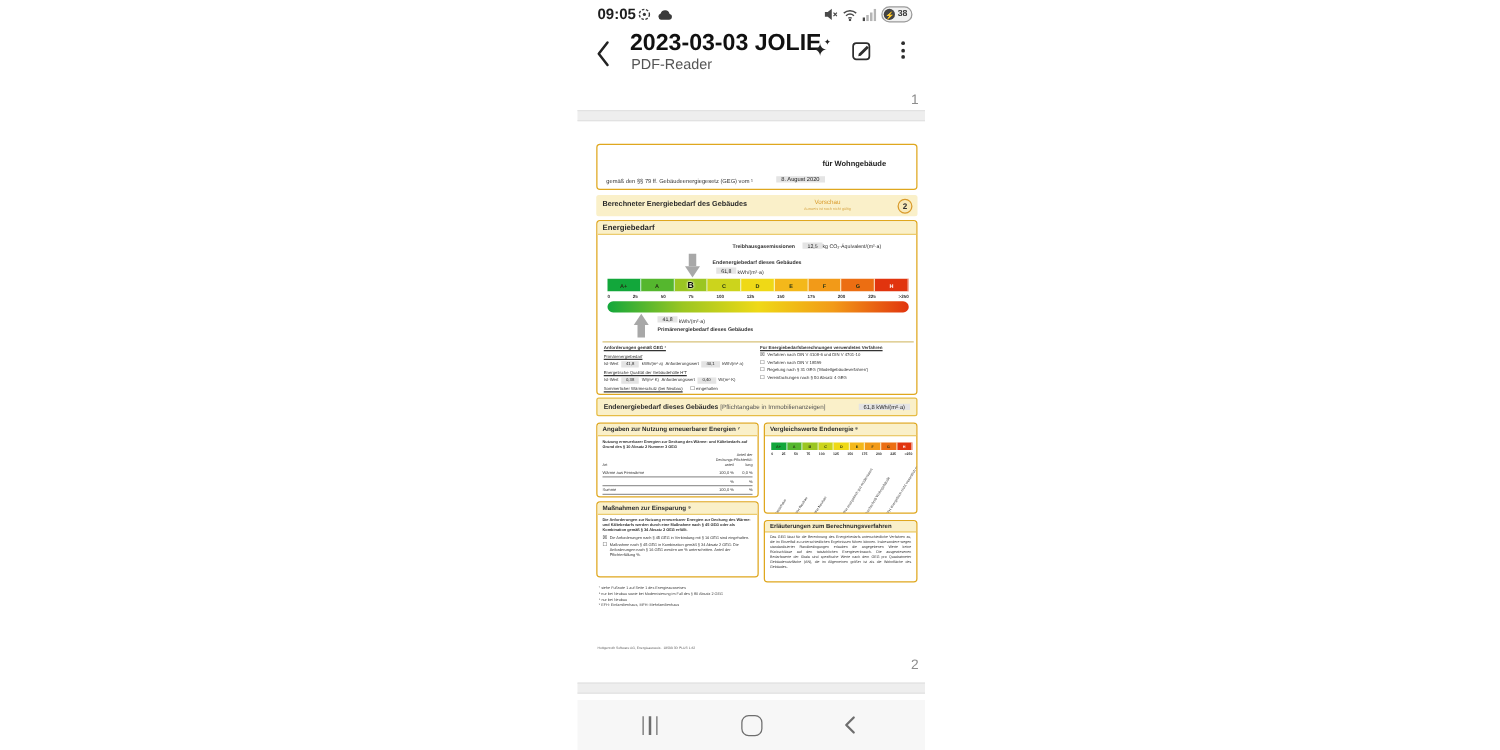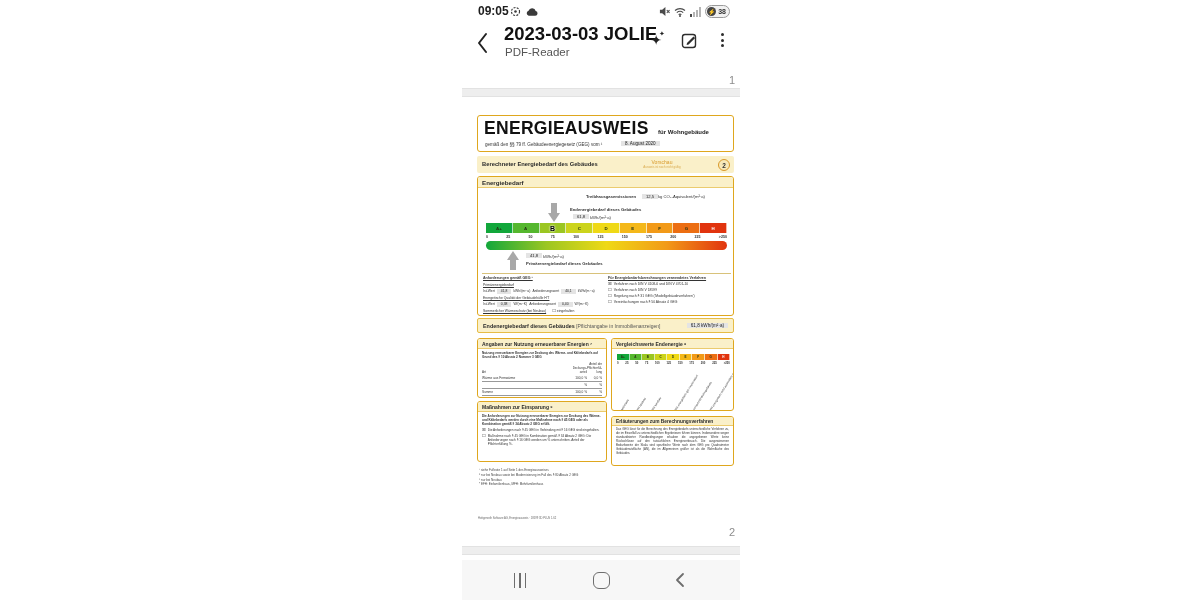--- a/index.html
+++ b/index.html
@@ -158,21 +158,20 @@
         </div>
     </div>
   </div>
 
   <div class="abs" style="left:0;top:68px;width:278px;height:492px;">
 
     <span class="pagenum" style="top:6px;">1</span>
     <div class="pagegap" style="top:20px;"></div>
 
     <div class="doc-box" style="left:15px;top:47px;width:257px;height:37px;">
-      <span class="abs ea-title" style="left:6px;top:2px;">ENERGIEAUSWEIS</span>
       <span class="abs ea-for" style="left:180px;top:13px;">für Wohngebäude</span>
       <span class="abs ea-law" style="left:7px;top:26px;">gemäß den §§ 79 ff. Gebäudeenergiegesetz (GEG) vom ¹</span>
       <span class="abs chip" style="left:143px;top:25px;font-size:4.6px;">8. August 2020</span>
     </div>
 
     <div class="doc-band" style="left:15px;top:88px;width:257px;height:17px;">
       <span class="abs" style="left:5px;top:5px;font-size:5.8px;font-weight:bold;color:#2b2b2b;">Berechneter Energiebedarf des Gebäudes</span>
       <span class="abs" style="left:150px;top:3px;width:70px;text-align:center;font-size:5px;color:#D99A2B;">Vorschau</span>
       <span class="abs" style="left:150px;top:9px;width:70px;text-align:center;font-size:3px;color:#D9A94B;">Ausweis ist noch nicht gültig</span>
       <span class="abs" style="right:4px;top:2.5px;width:12px;height:12px;border:1px solid #D99A2B;border-radius:50%;background:#F8E9B8;text-align:center;font-size:6.5px;font-weight:bold;line-height:12px;color:#333;">2</span>

